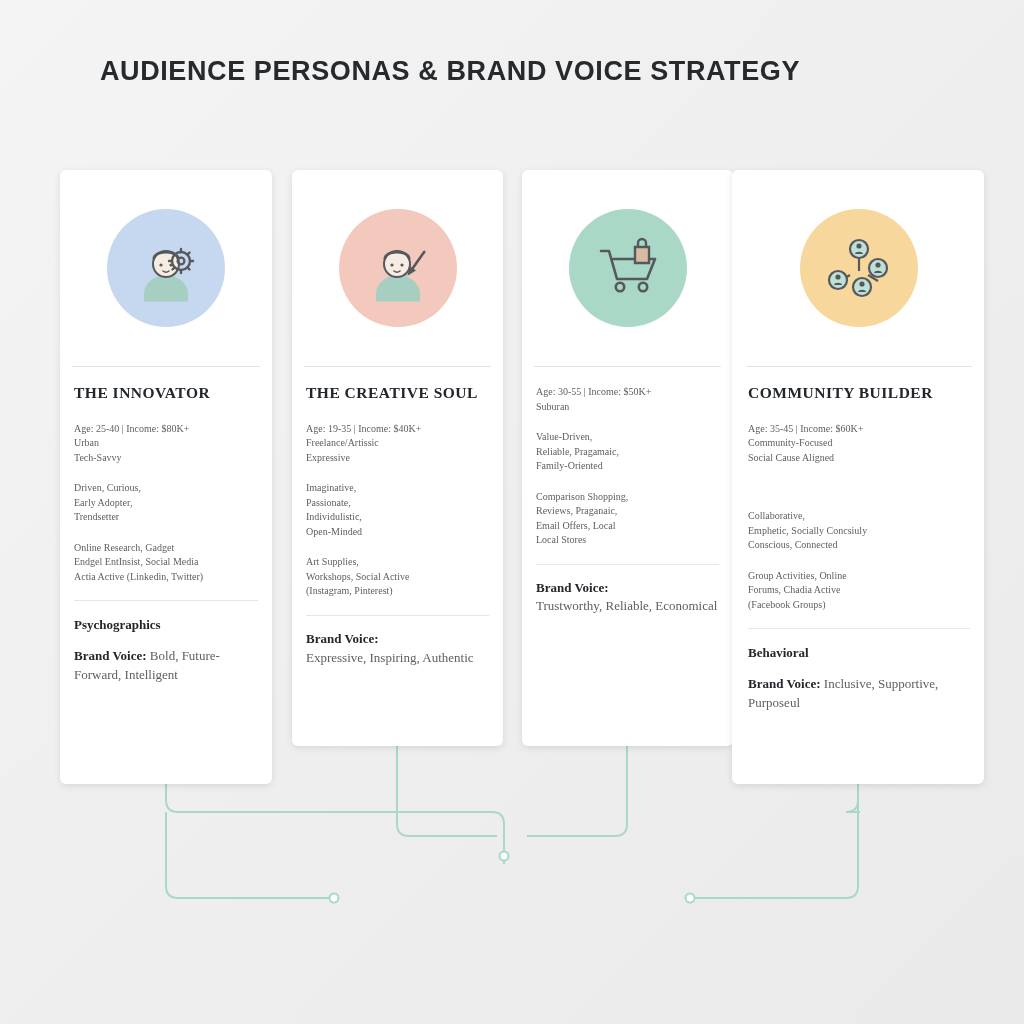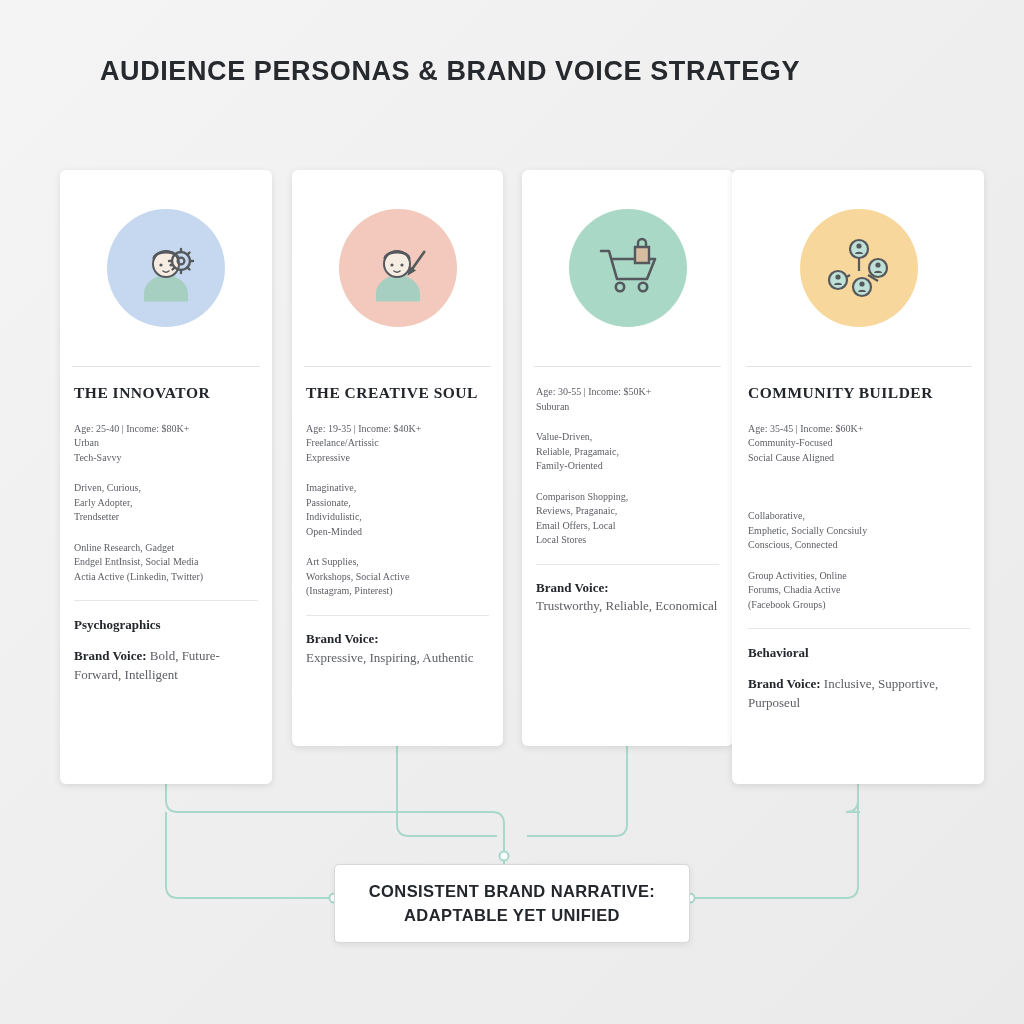--- a/index.html
+++ b/index.html
@@ -307,20 +307,14 @@
 Forums, Chadia Active
 (Facebook Groups)</div>
     <div class="rule"></div>
     <div class="heading-only">Behavioral</div>
     <div class="voice">
       <span class="label-strong">Brand Voice:</span>
       <span>Inclusive, Supportive, Purposeul</span>
     </div>
   </div>
 
-  <div class="summary-box">
-    <div class="summary-text">
-      <div>CONSISTENT BRAND NARRATIVE:</div>
-      <div>ADAPTABLE YET UNIFIED</div>
-    </div>
-  </div>
 
 </div>
 
 </body></html>

